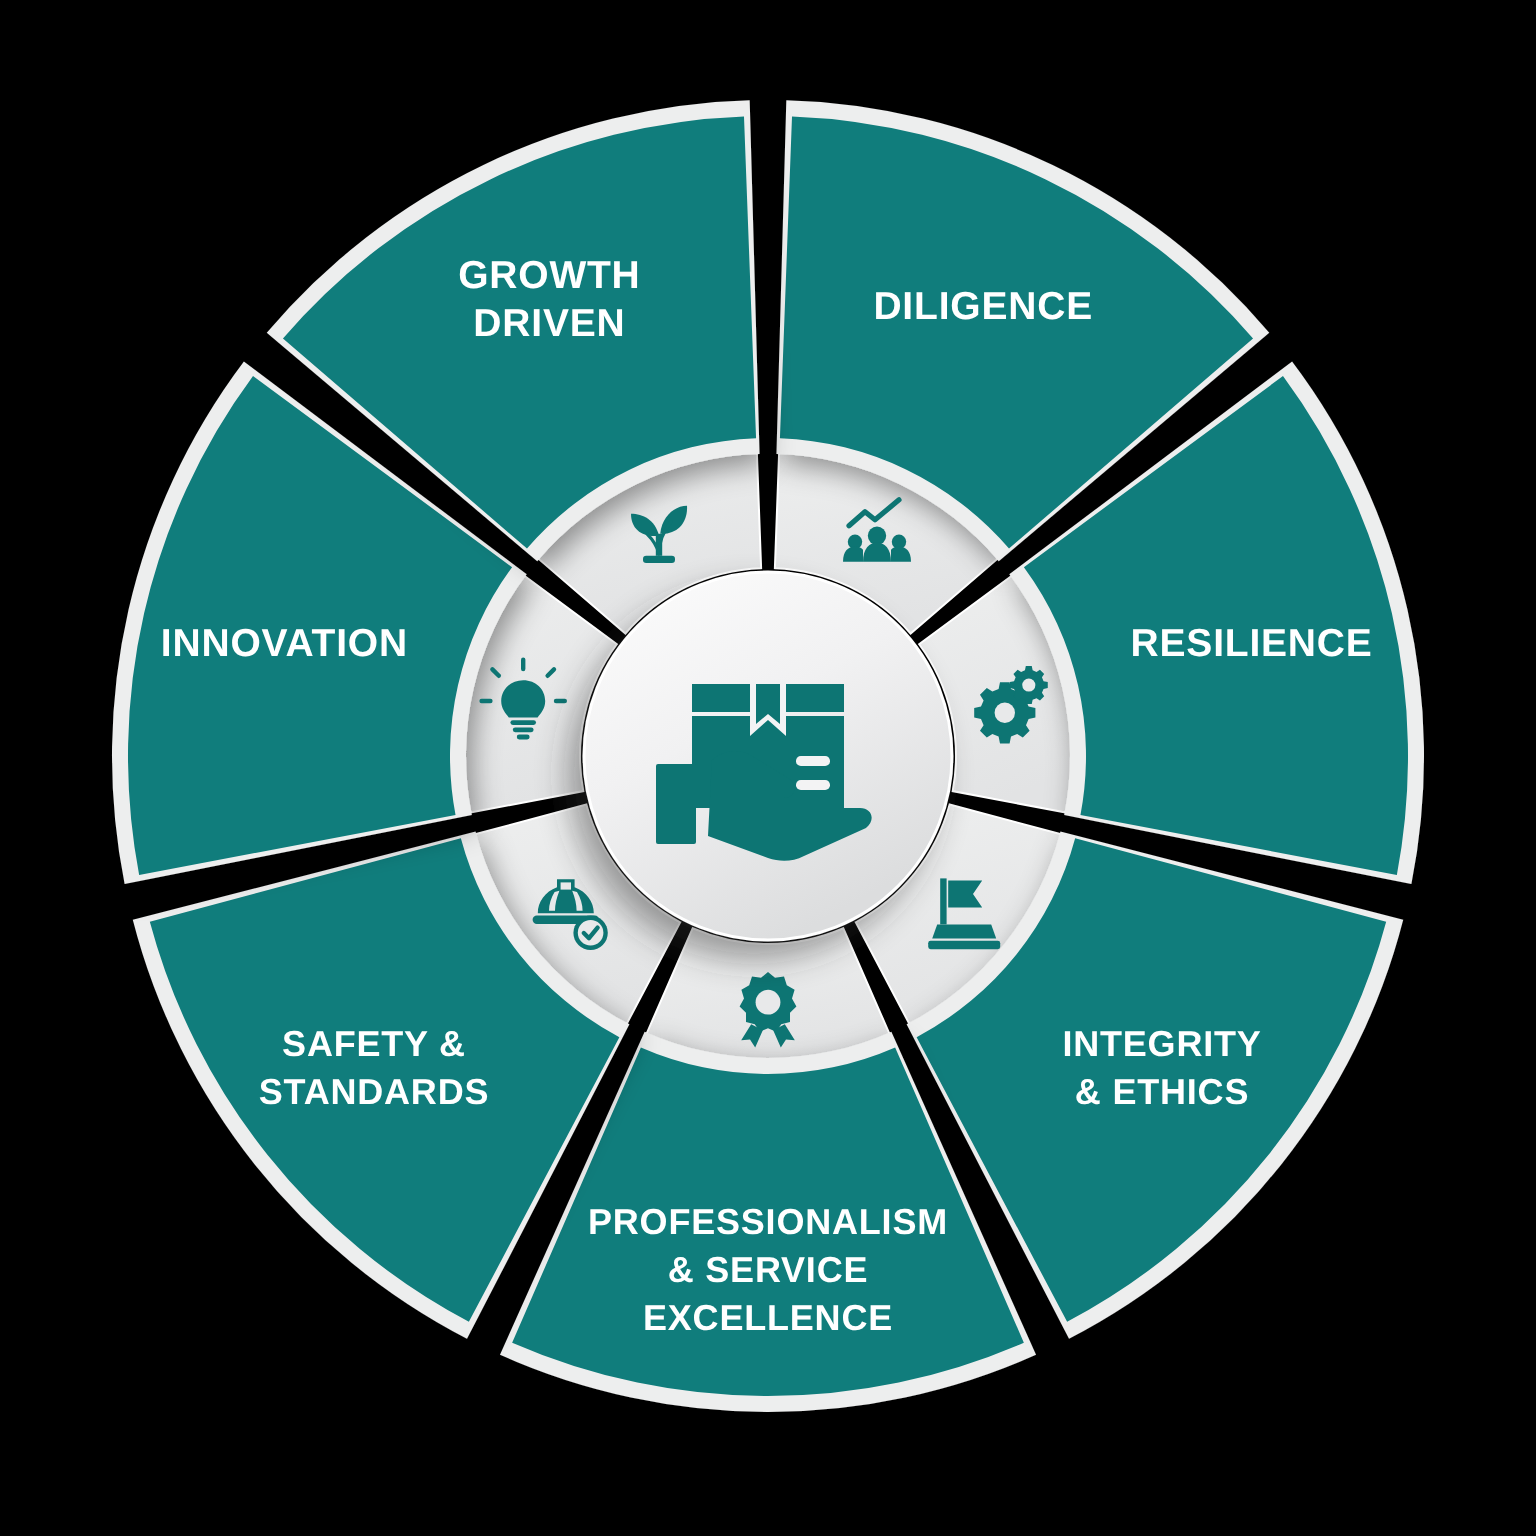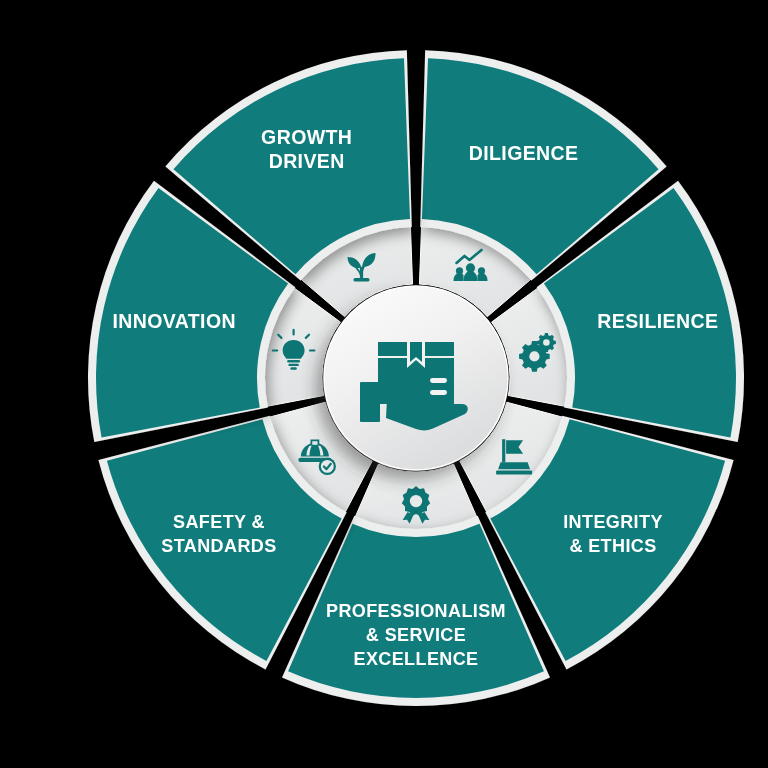--- a/index.html
+++ b/index.html
@@ -12,21 +12,20 @@
     overflow: hidden;
   }
   body {
     font-family: "Liberation Sans", sans-serif;
   }
   #wheel-root {
     position: relative;
     width: 676px;
     height: 768px;
     background: #000000;
-    padding-left: 32px;
   }
   svg#wheel-svg {
     display: block;
     width: 768px;
     height: 768px;
   }
   .seg-label {
     font-family: "Liberation Sans", sans-serif;
     font-weight: bold;
     font-size: 19.5px;

